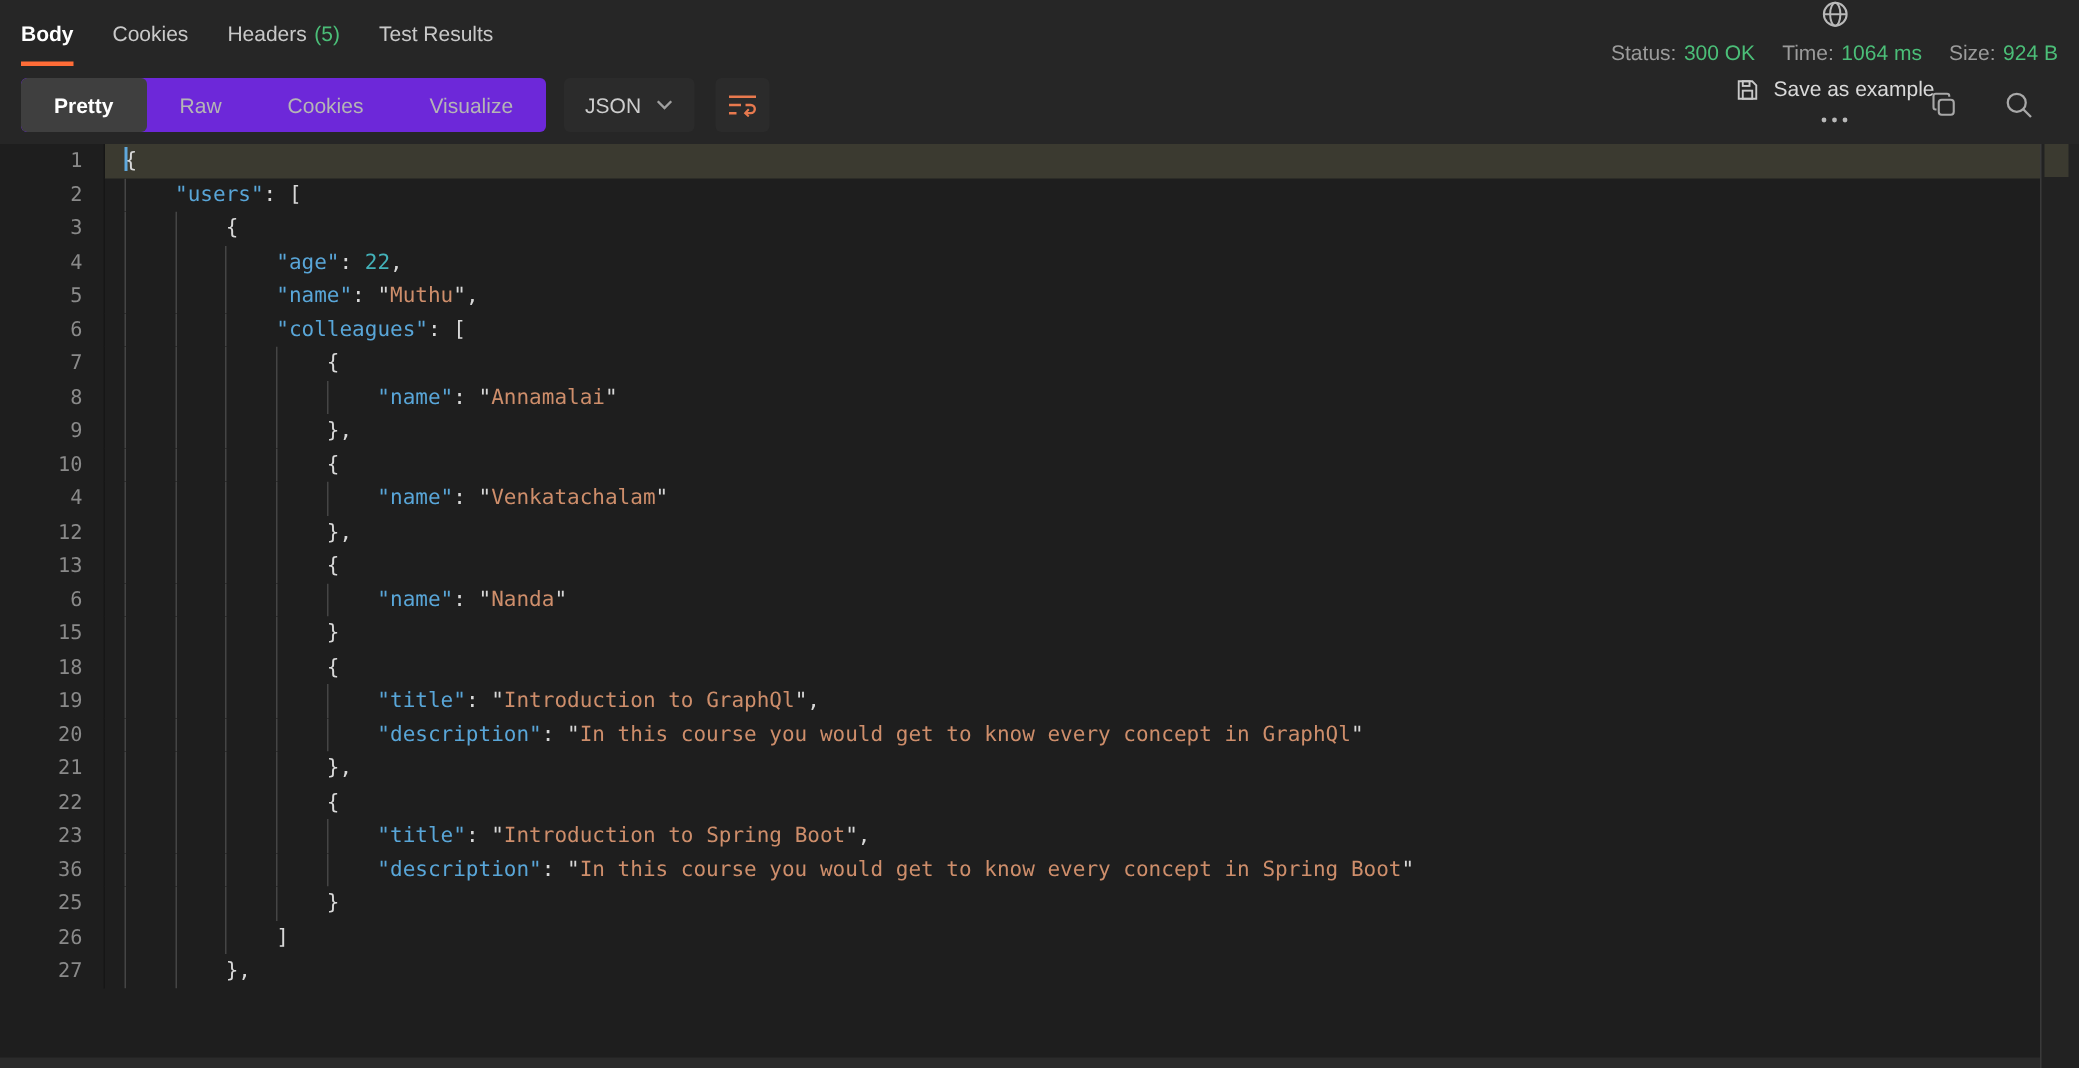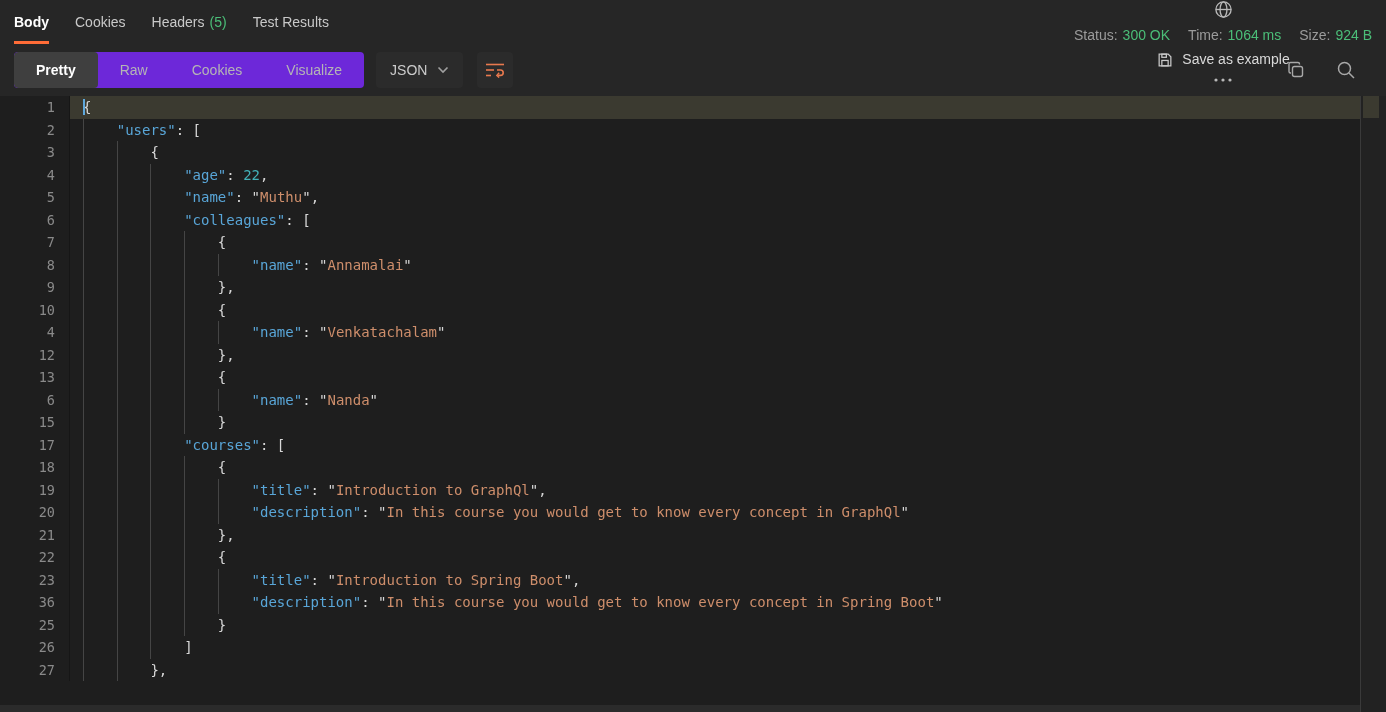--- a/index.html
+++ b/index.html
@@ -226,24 +226,20 @@
       </div>
       <div class="line">
         <div class="gut">6</div>
         <div class="codecell"><i class="ig" style="left: calc(0ch + 13px);"></i><i class="ig" style="left: calc(4ch + 13px);"></i><i class="ig" style="left: calc(8ch + 13px);"></i><i class="ig" style="left: calc(12ch + 13px);"></i><i class="ig" style="left: calc(16ch + 13px);"></i><span>                    </span><span class="tk-k">"name"</span><span class="tk-p">: </span><span class="tk-q">"</span><span class="tk-s">Nanda</span><span class="tk-q">"</span></div>
       </div>
       <div class="line">
         <div class="gut">15</div>
         <div class="codecell"><i class="ig" style="left: calc(0ch + 13px);"></i><i class="ig" style="left: calc(4ch + 13px);"></i><i class="ig" style="left: calc(8ch + 13px);"></i><i class="ig" style="left: calc(12ch + 13px);"></i><span>                </span><span class="tk-p">}</span></div>
       </div>
       <div class="line">
-        <div class="gut">17</div>
-        <div class="codecell"><i class="ig" style="left: calc(0ch + 13px);"></i><i class="ig" style="left: calc(4ch + 13px);"></i><i class="ig" style="left: calc(8ch + 13px);"></i><span>            </span><span class="tk-k">"courses"</span><span class="tk-p">: [</span></div>
-      </div>
-      <div class="line">
         <div class="gut">18</div>
         <div class="codecell"><i class="ig" style="left: calc(0ch + 13px);"></i><i class="ig" style="left: calc(4ch + 13px);"></i><i class="ig" style="left: calc(8ch + 13px);"></i><i class="ig" style="left: calc(12ch + 13px);"></i><span>                </span><span class="tk-p">{</span></div>
       </div>
       <div class="line">
         <div class="gut">19</div>
         <div class="codecell"><i class="ig" style="left: calc(0ch + 13px);"></i><i class="ig" style="left: calc(4ch + 13px);"></i><i class="ig" style="left: calc(8ch + 13px);"></i><i class="ig" style="left: calc(12ch + 13px);"></i><i class="ig" style="left: calc(16ch + 13px);"></i><span>                    </span><span class="tk-k">"title"</span><span class="tk-p">: </span><span class="tk-q">"</span><span class="tk-s">Introduction to GraphQl</span><span class="tk-q">"</span><span class="tk-p">,</span></div>
       </div>
       <div class="line">
         <div class="gut">20</div>
         <div class="codecell"><i class="ig" style="left: calc(0ch + 13px);"></i><i class="ig" style="left: calc(4ch + 13px);"></i><i class="ig" style="left: calc(8ch + 13px);"></i><i class="ig" style="left: calc(12ch + 13px);"></i><i class="ig" style="left: calc(16ch + 13px);"></i><span>                    </span><span class="tk-k">"description"</span><span class="tk-p">: </span><span class="tk-q">"</span><span class="tk-s">In this course you would get to know every concept in GraphQl</span><span class="tk-q">"</span></div>

